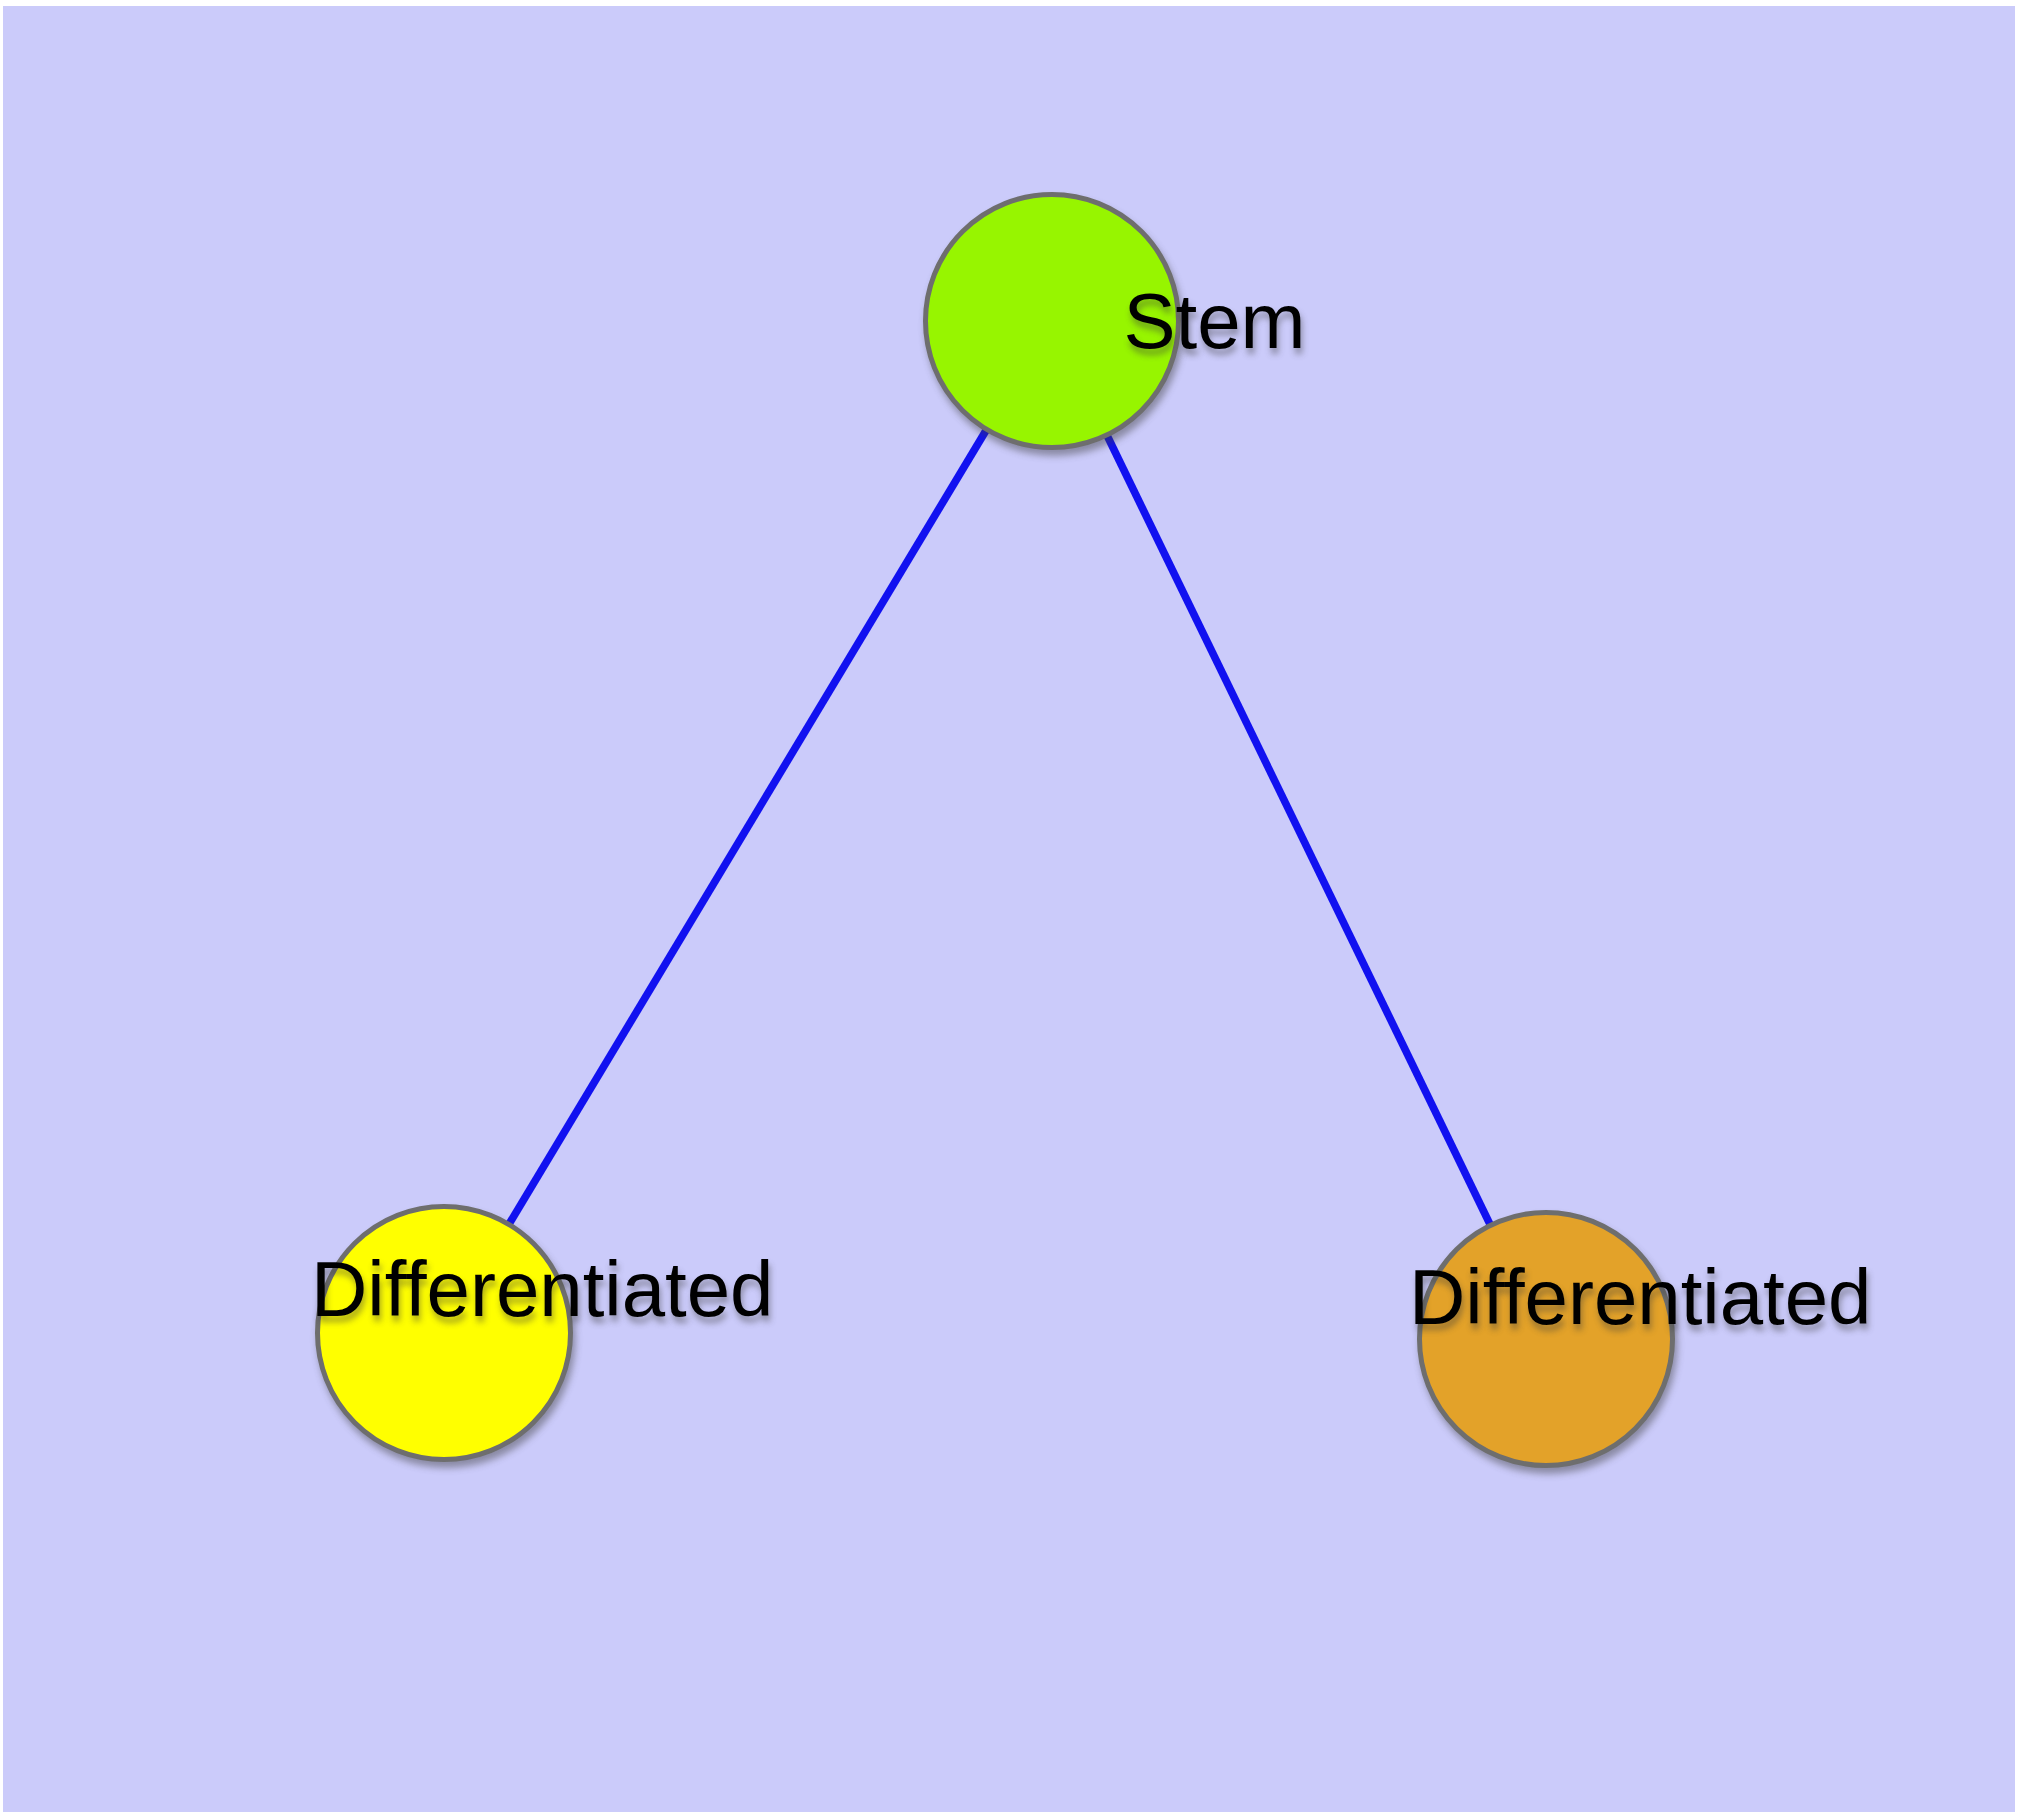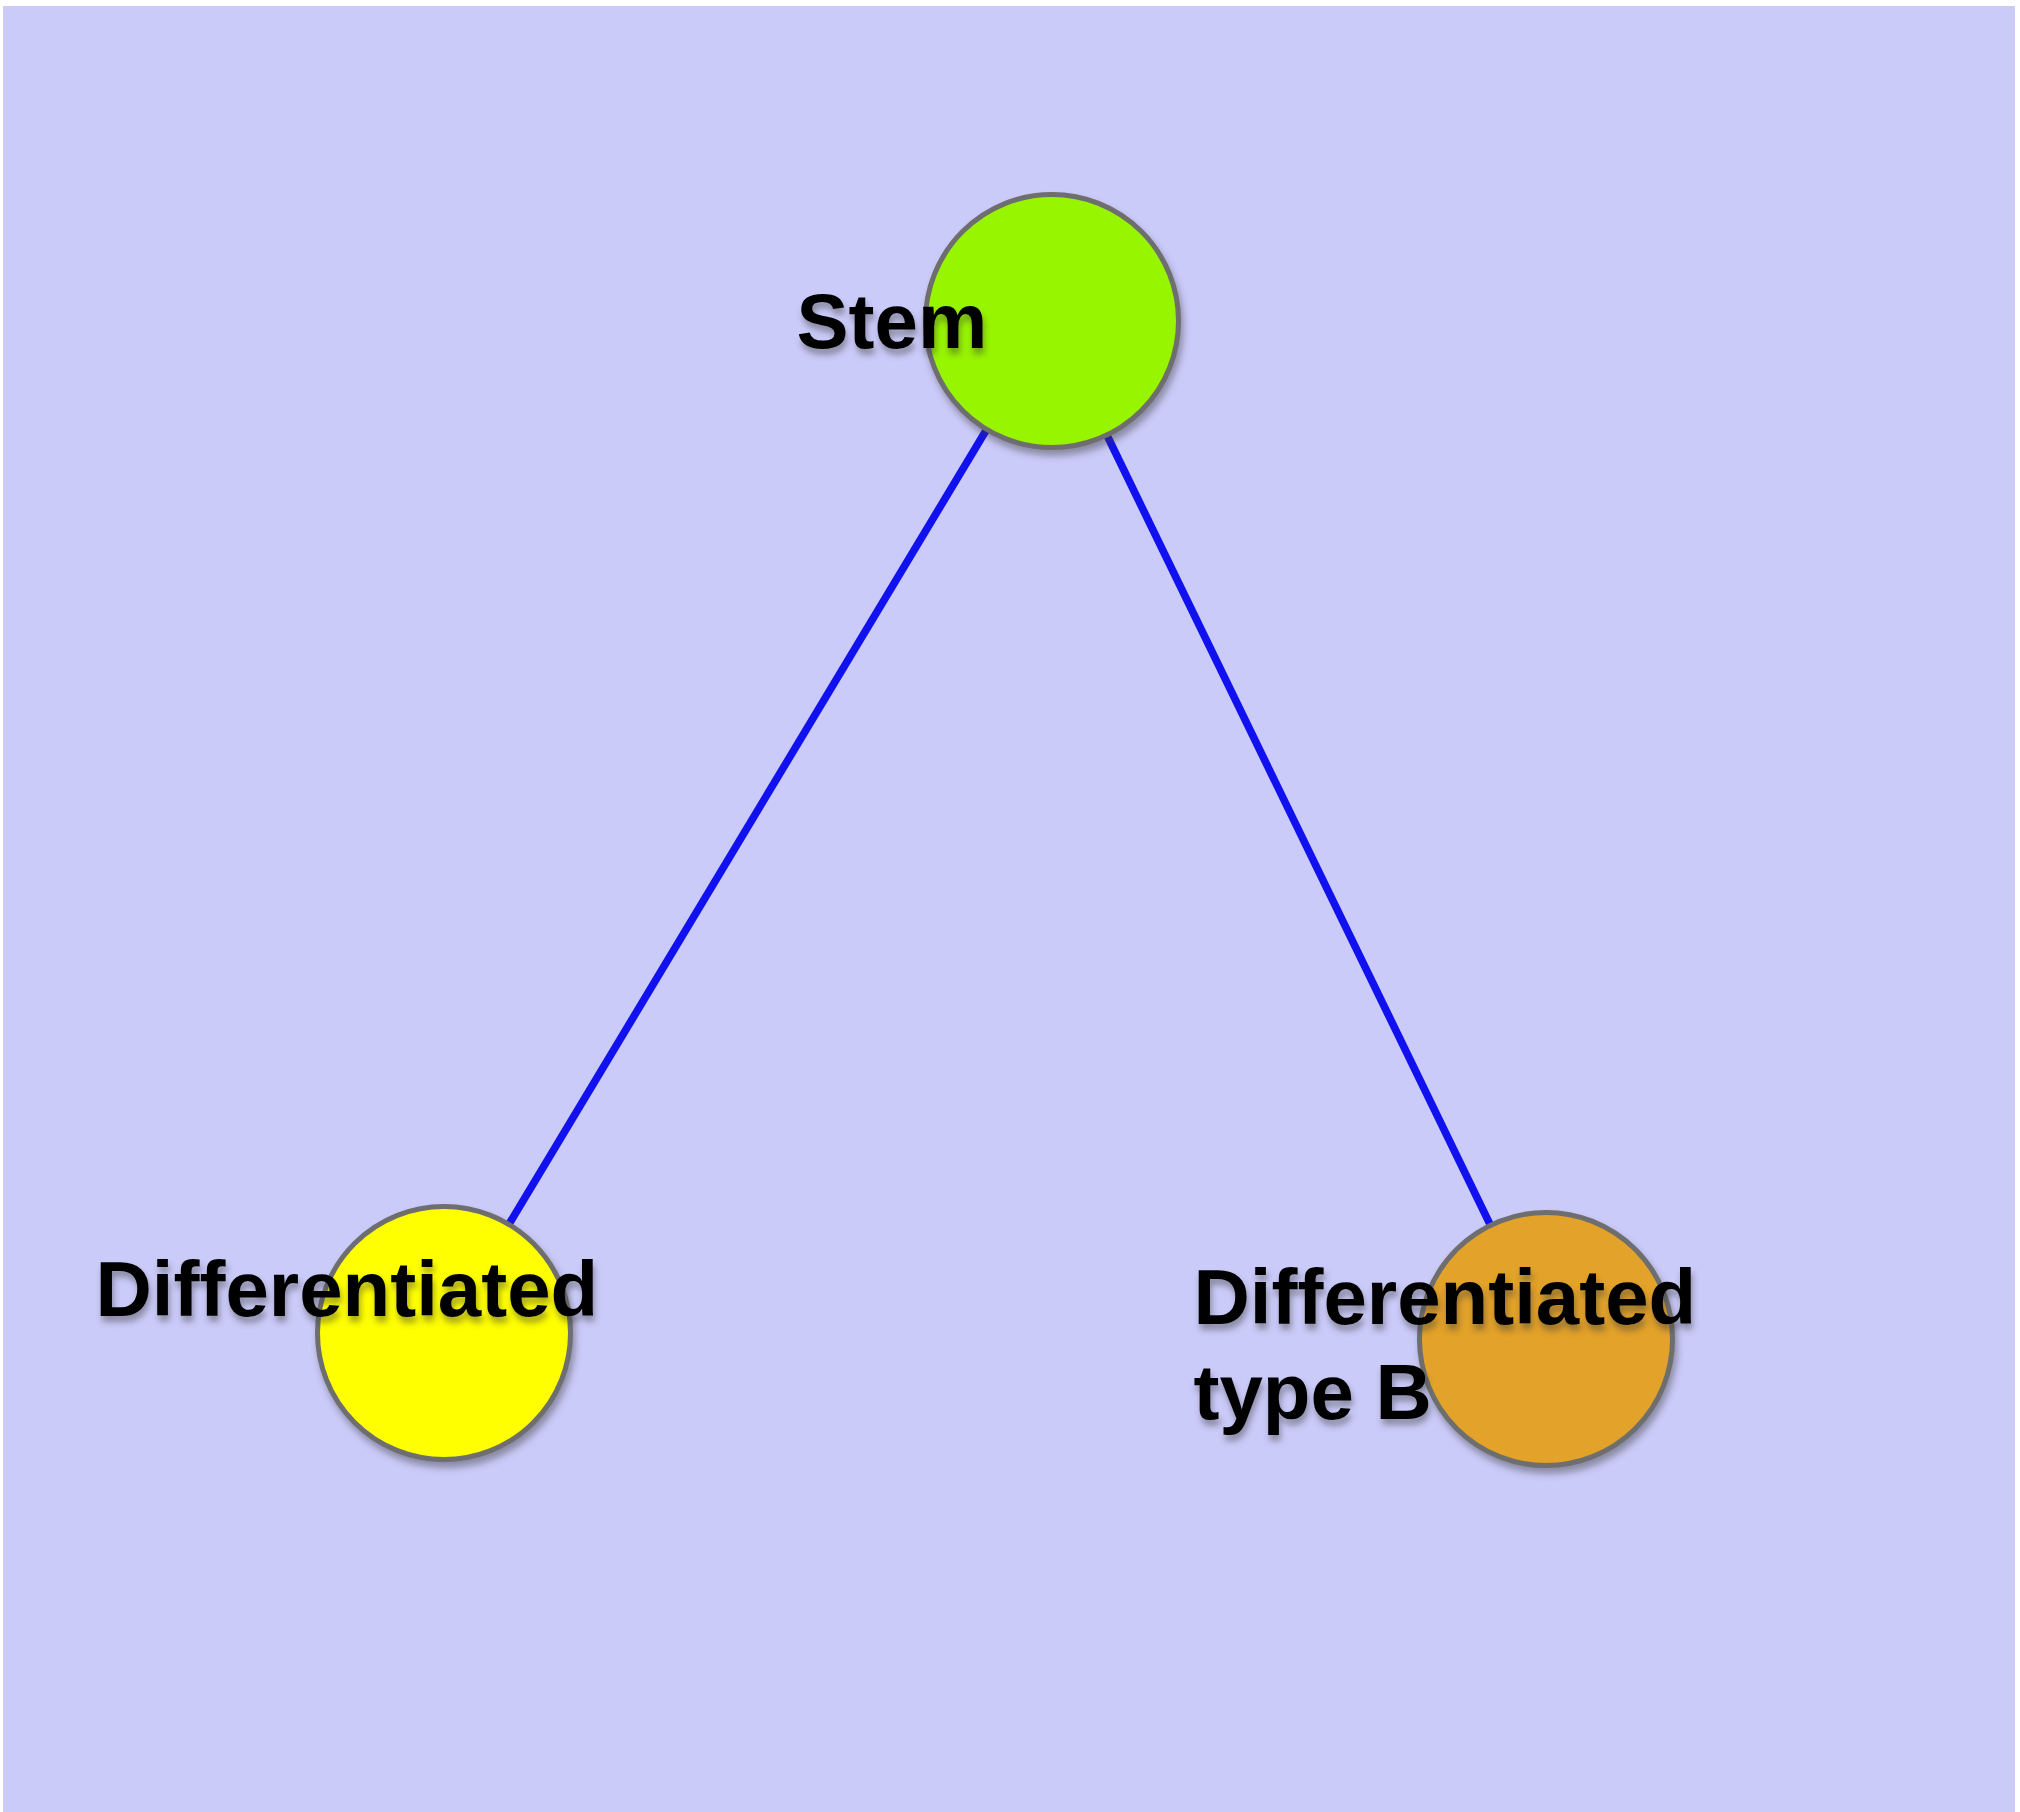--- a/index.html
+++ b/index.html
@@ -42,24 +42,24 @@
     z-index: 2;
     box-shadow: 2.5px 6px 7.6px rgba(60,60,60,0.45);
   }
   .node.stem  { left: 920px; top: 186px;  background: var(--stem-fill); }
   .node.typeA { left: 312px;  top: 1198px; background: var(--typeA-fill); }
   .node.typeB { left: 1414px; top: 1204px; background: var(--typeB-fill); }
   .node-label {
     position: absolute;
     z-index: 3;
     color: var(--label);
-    font-weight: bold;
+    font-weight: normal;
     font-size: 78px;
     line-height: 95px;
-    text-align: left;
+    text-align: right;
     text-shadow: 1.7px 6px 6px rgba(60,60,60,0.45);
     white-space: nowrap;
   }
   .node-label.stem  { left: 794px;  top: 268px;  width: 509px; }
   .node-label.typeA { left: 93px;  top: 1236px; width: 678px; }
   .node-label.typeB { left: 1191px; top: 1244px; width: 678px; }
 </style>
 </head>
 <body>
 
@@ -77,17 +77,16 @@
   <div class="node-label stem">
     <div>Stem</div>
   </div>
 
   <div class="node-label typeA">
     <div>Differentiated</div>
   </div>
 
   <div class="node-label typeB">
     <div>Differentiated</div>
-    <div>type B</div>
   </div>
 
 </div>
 
 
 </body></html>

